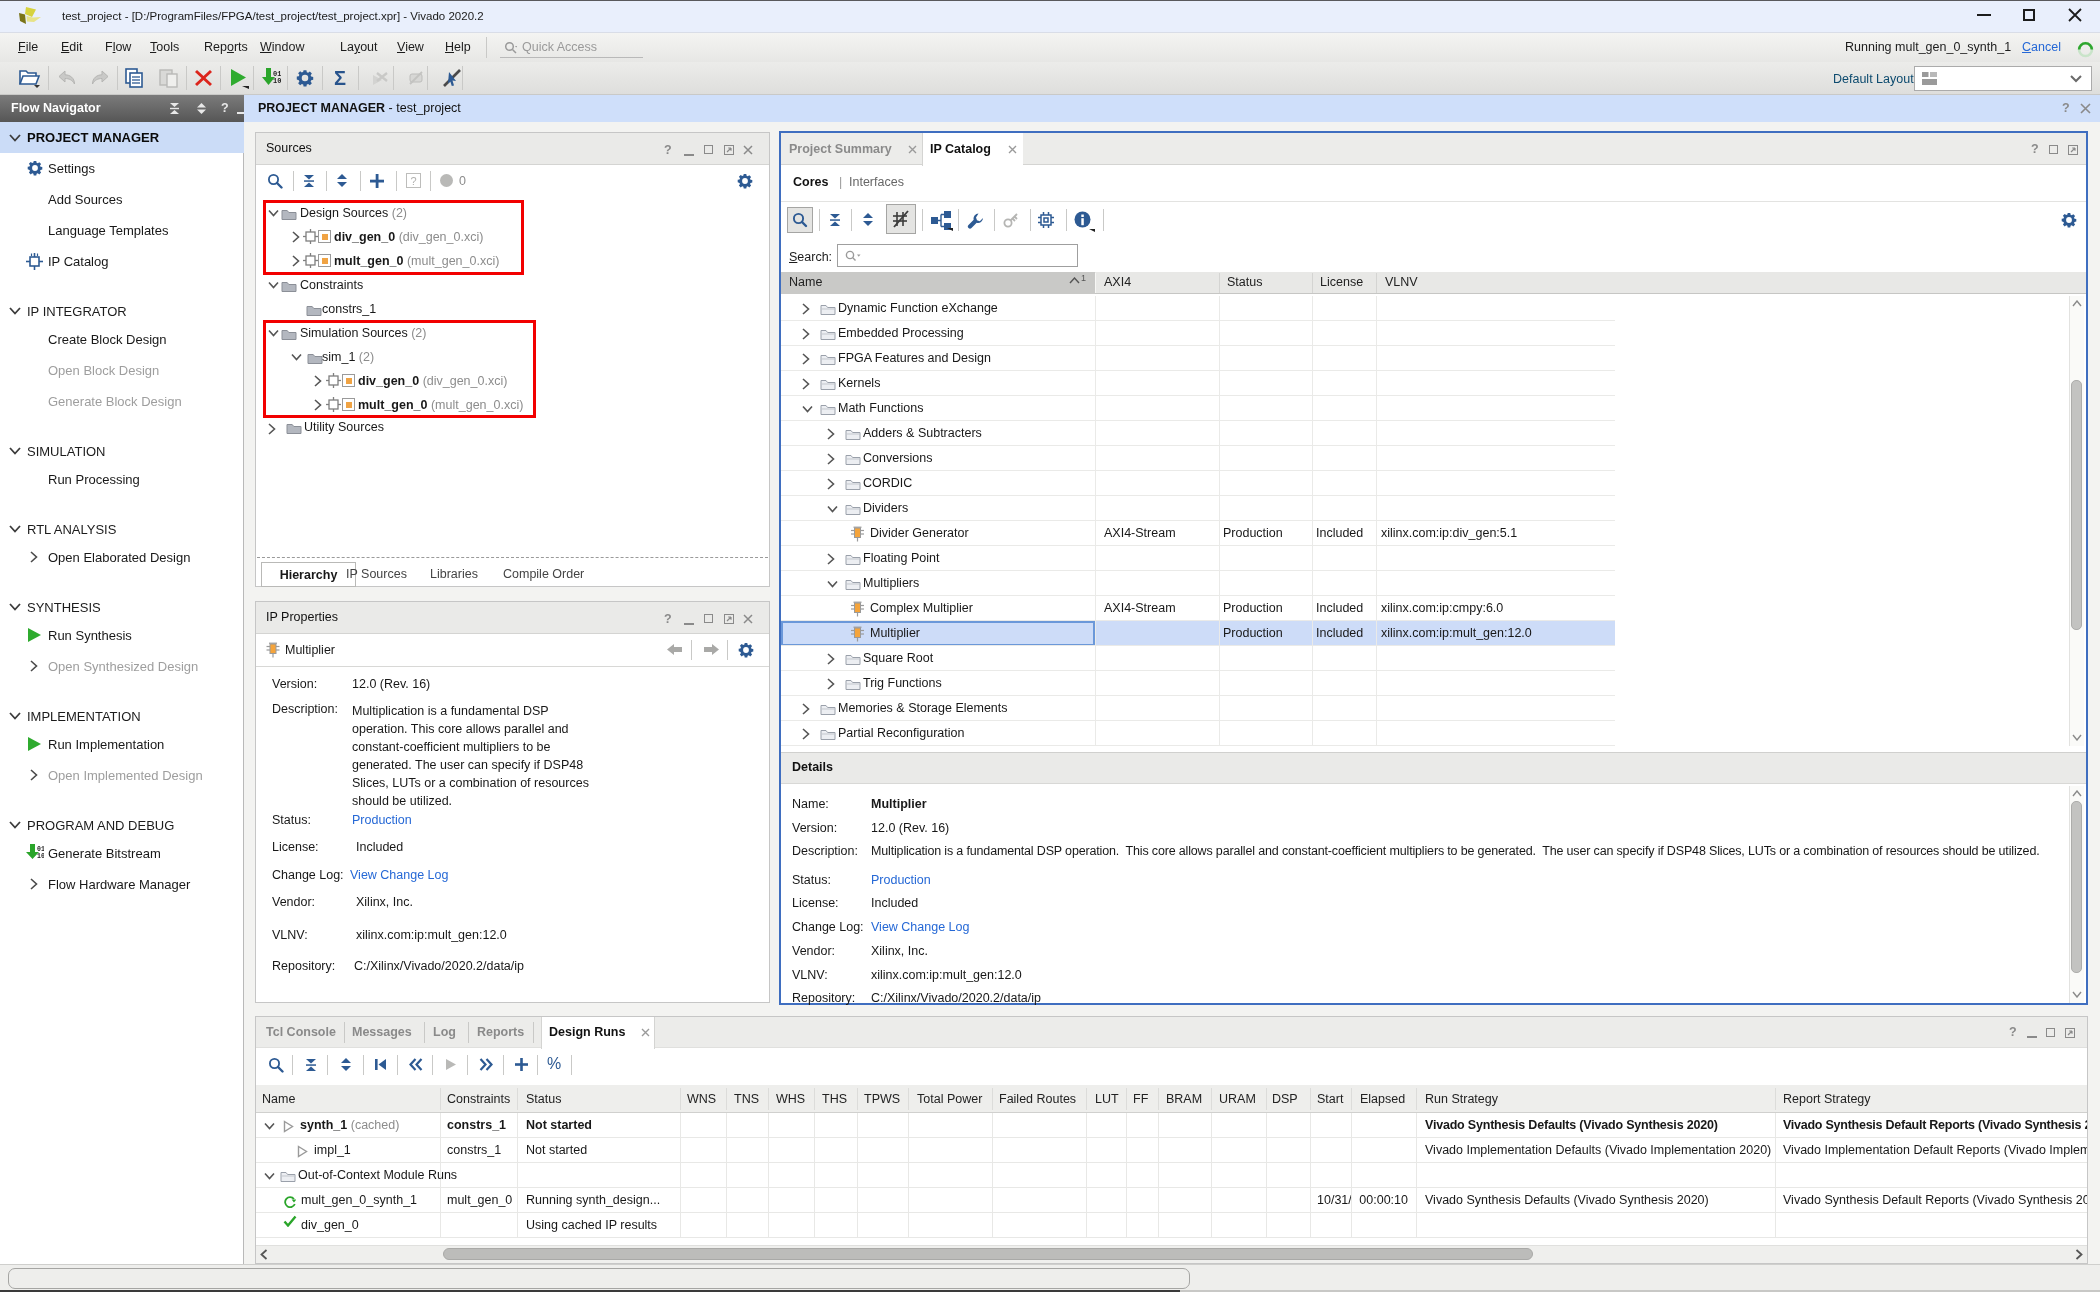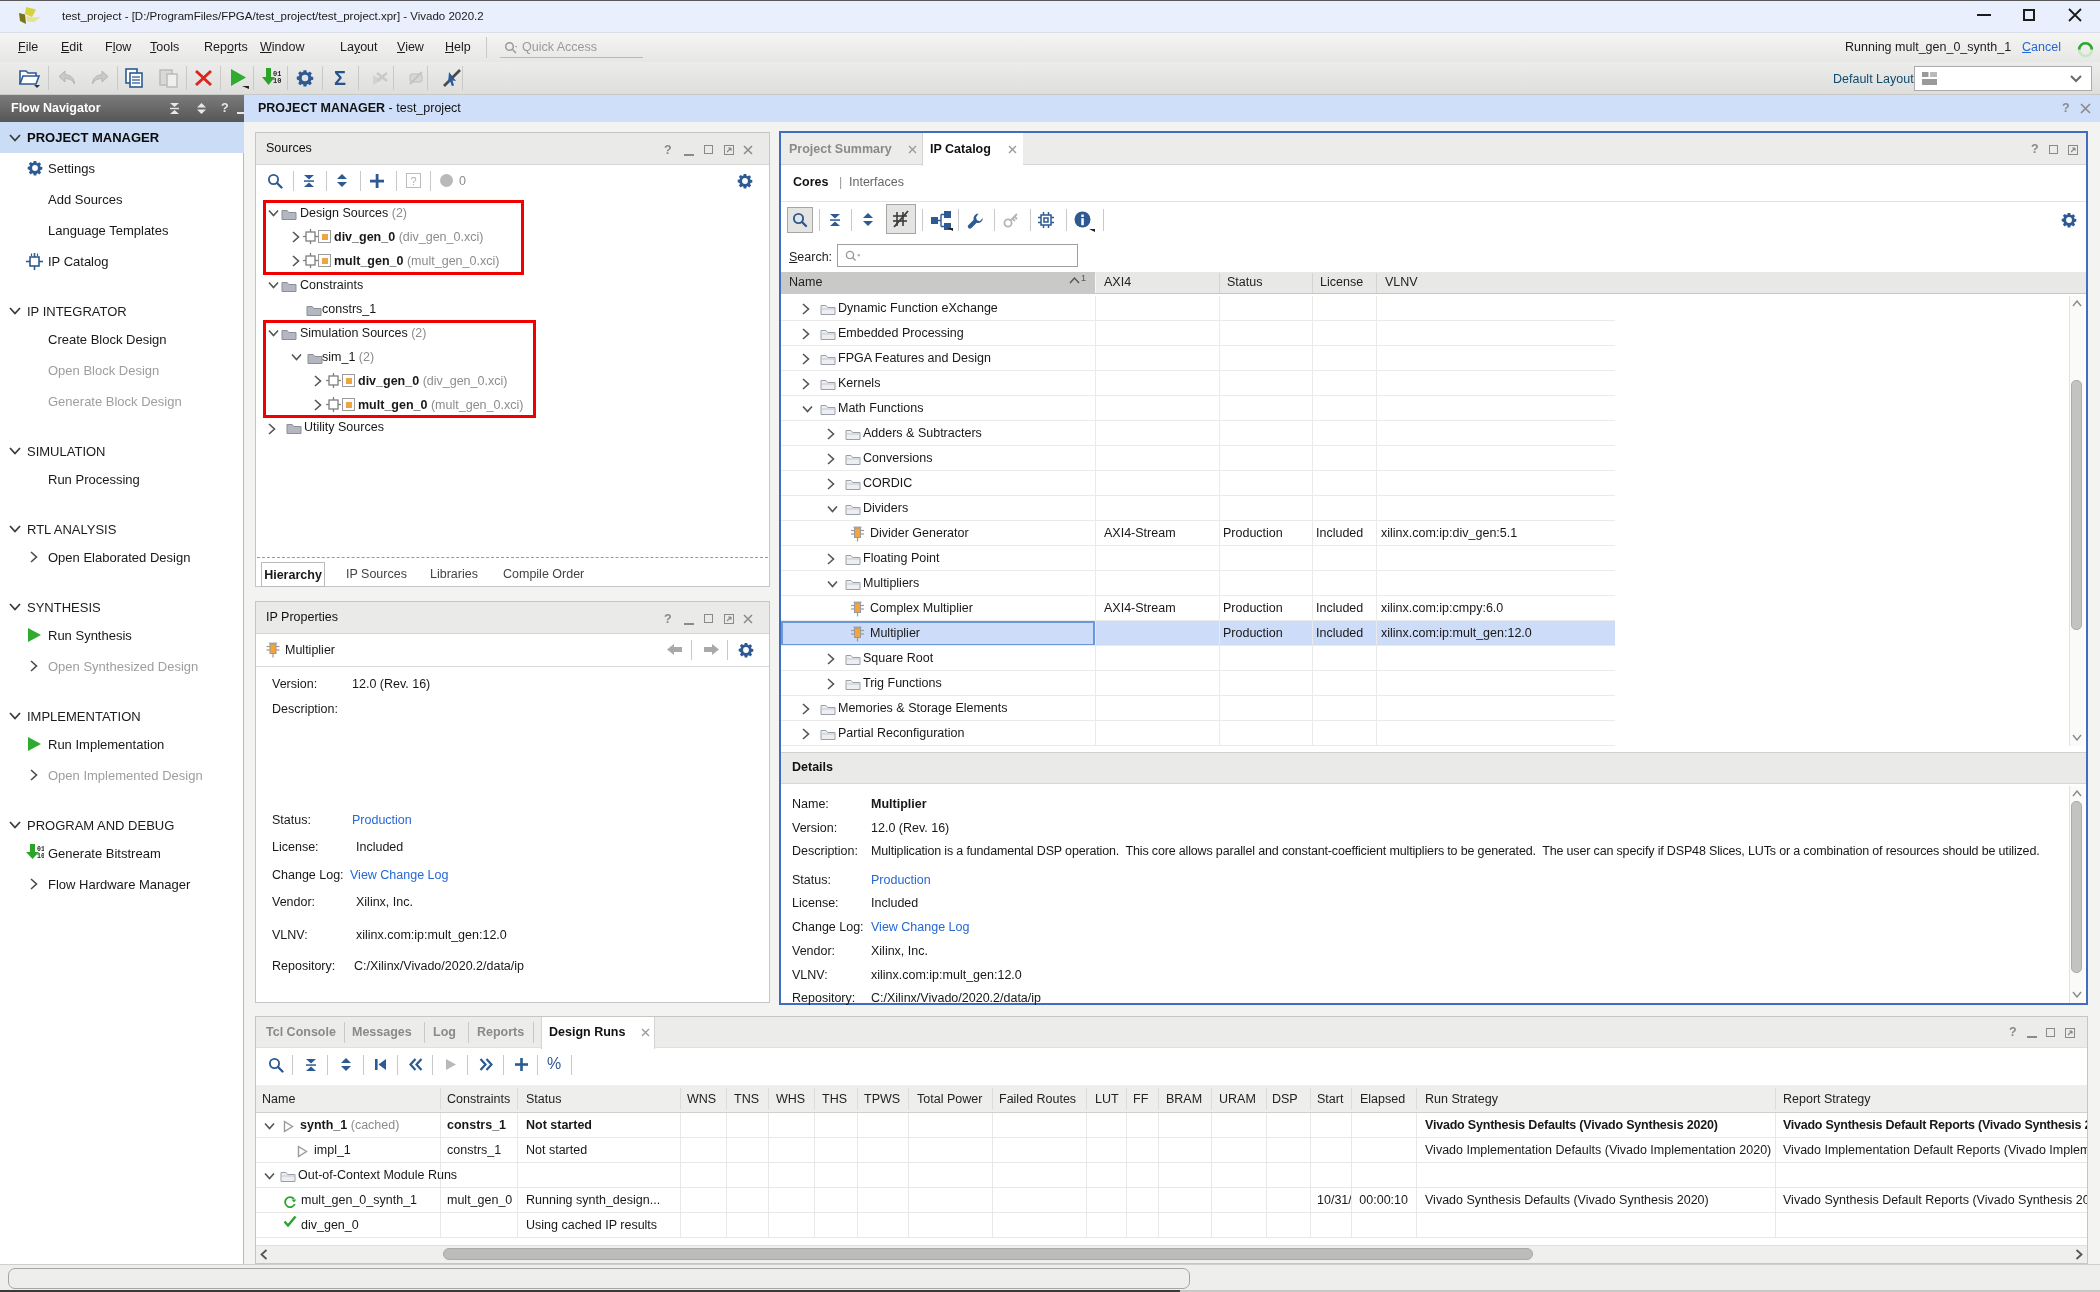--- a/index.html
+++ b/index.html
@@ -511,21 +511,21 @@
         <svg width="16" height="13">
           <path d="M1 3.5 h5.2 l1.6 2 H15 v7 H1 z" fill="#b3b7bf" stroke="#8b8f97"></path>
         </svg>
       </div>
   <div class="trow" style="left:48px;top:282px;height:24px;line-height:24px">Utility Sources</div>
   <div class="a" style="left:7px;top:67px;width:261px;height:75px;border:3px solid #f20000"></div>
   <div class="a" style="left:7px;top:187px;width:273px;height:98px;border:3px solid #f20000"></div>
  </div>
 
  <div class="a" style="left:1px;top:424px;width:511px;border-top:1px dashed #9a9a9a"></div>
- <div class="a" style="left:5px;top:429px;width:64px;height:25px;background:#fff;border:1px solid #b9b9b7;font-weight:bold;text-align:center;line-height:24px">Hierarchy</div>
+ <div class="a" style="left:5px;top:429px;width:95px;height:25px;background:#fff;border:1px solid #b9b9b7;font-weight:bold;text-align:center;line-height:24px">Hierarchy</div>
  <div class="a nw" style="left:90px;top:434px;color:#444">IP Sources</div>
  <div class="a nw" style="left:174px;top:434px;color:#444">Libraries</div>
  <div class="a nw" style="left:247px;top:434px;color:#444">Compile Order</div>
 </div>
 
 <div class="panel" style="left:255px;top:601px;width:515px;height:402px">
  <div class="phead"></div>
  <div class="ptitle">IP Properties</div>
  <div class="a nw" style="left:408px;top:10px;color:#8a8a8a;font-weight:bold">?</div>
  <div class="a" style="left:428px;top:21px;width:10px;height:2px;background:#8a8a8a"></div>
@@ -570,20 +570,21 @@
  <div class="icn" style="left:482px;top:40px">
       <svg width="16" height="16" viewBox="0 0 16 16">
         <path fill="#2d5a93" d="M8 5.1A2.9 2.9 0 1 0 8 10.9 2.9 2.9 0 0 0 8 5.1zM6.7 1h2.6l.3 1.8 1.2.5 1.5-1.1 1.8 1.8-1.1 1.5.5 1.2 1.8.3v2.6l-1.8.3-.5 1.2 1.1 1.5-1.8 1.8-1.5-1.1-1.2.5-.3 1.8H6.7l-.3-1.8-1.2-.5-1.5 1.1-1.8-1.8 1.1-1.5-.5-1.2L.7 9.3V6.7l1.8-.3.5-1.2-1.1-1.5 1.8-1.8 1.5 1.1 1.2-.5z"></path>
         <circle cx="8" cy="8" r="1.7" fill="#fff"></circle>
       </svg>
     </div>
  <div class="a" style="left:0;top:64px;width:513px;height:1px;background:#d8d8d6"></div>
  <div class="a nw" style="left:16px;top:75px">Version:</div>
     <div class="a nw" style="left:96px;top:75px">12.0 (Rev. 16)</div>
  <div class="a nw" style="left:16px;top:100px">Description:</div>
+ <div class="a" style="left:96px;top:100px;width:290px;line-height:18px">Multiplication is a fundamental DSP<br>operation. This core allows parallel and<br>constant-coefficient multipliers to be<br>generated. The user can specify if DSP48<br>Slices, LUTs or a combination of resources<br>should be utilized.</div>
  <div class="a nw" style="left:16px;top:211px">Status:</div>
     <div class="a nw link" style="left:96px;top:211px">Production</div>
  <div class="a nw" style="left:16px;top:238px">License:</div>
     <div class="a nw" style="left:100px;top:238px">Included</div>
  <div class="a nw" style="left:16px;top:266px">Change Log:</div>
     <div class="a nw link" style="left:94px;top:266px">View Change Log</div>
  <div class="a nw" style="left:16px;top:293px">Vendor:</div>
     <div class="a nw" style="left:100px;top:293px">Xilinx, Inc.</div>
  <div class="a nw" style="left:16px;top:326px">VLNV:</div>
     <div class="a nw" style="left:100px;top:326px">xilinx.com:ip:mult_gen:12.0</div>

